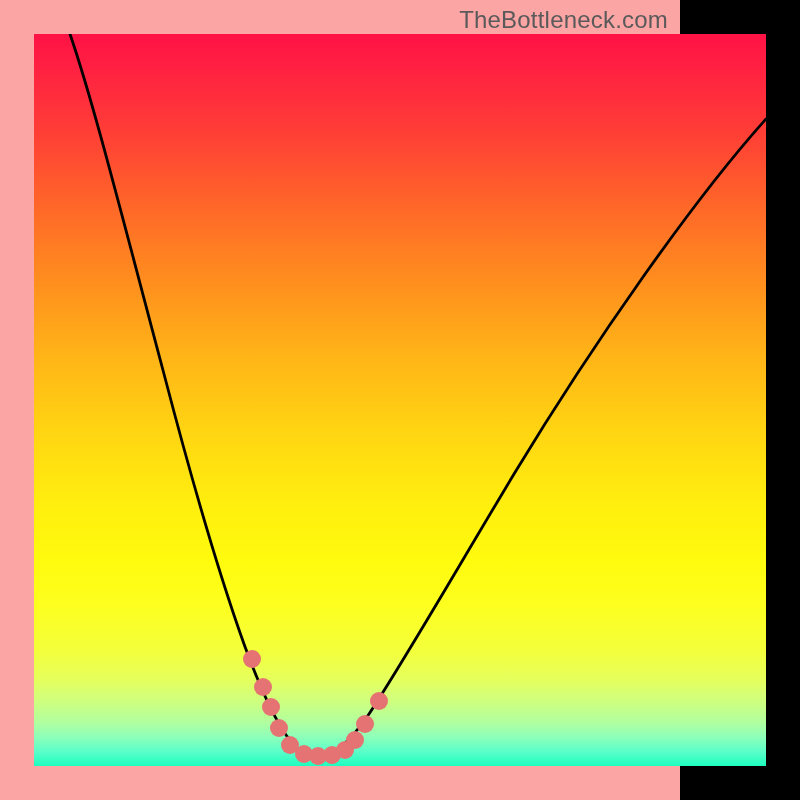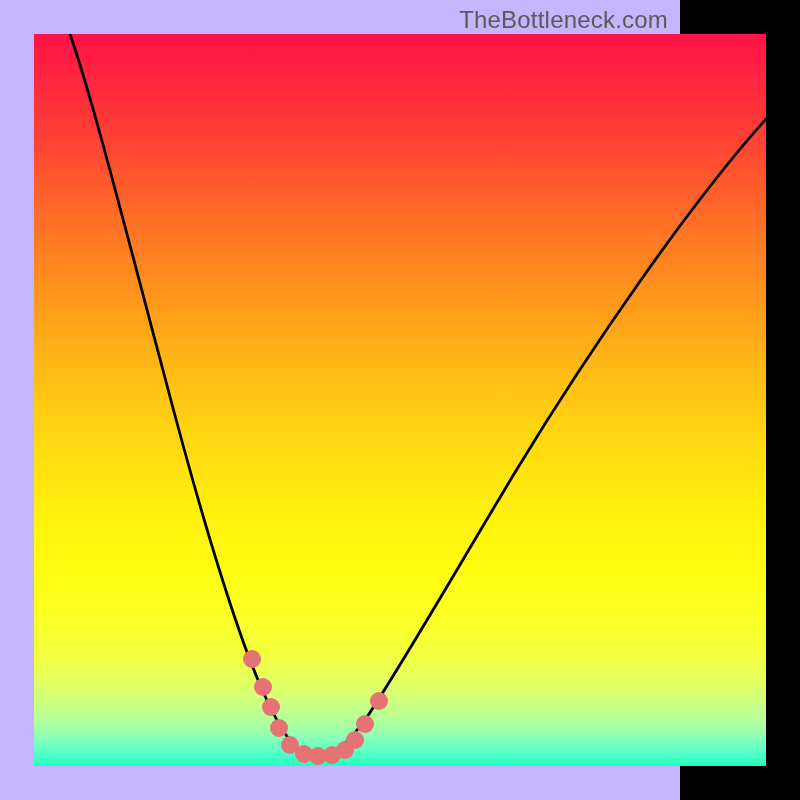--- a/index.html
+++ b/index.html
@@ -10,21 +10,21 @@
     overflow: hidden;
     background: #000;
     font-family: Arial, Helvetica, sans-serif;
   }
   .frame {
     position: absolute;
     top: 0;
     left: 0;
     width: 680px;
     height: 800px;
-    background: #c4b5fd;
+    background: #fca5a5;
     text-align: right;
   }
   .plot-area {
     position: absolute;
     top: 34px;
     left: 34px;
     width: 732px;
     height: 732px;
     overflow: hidden;
   }

